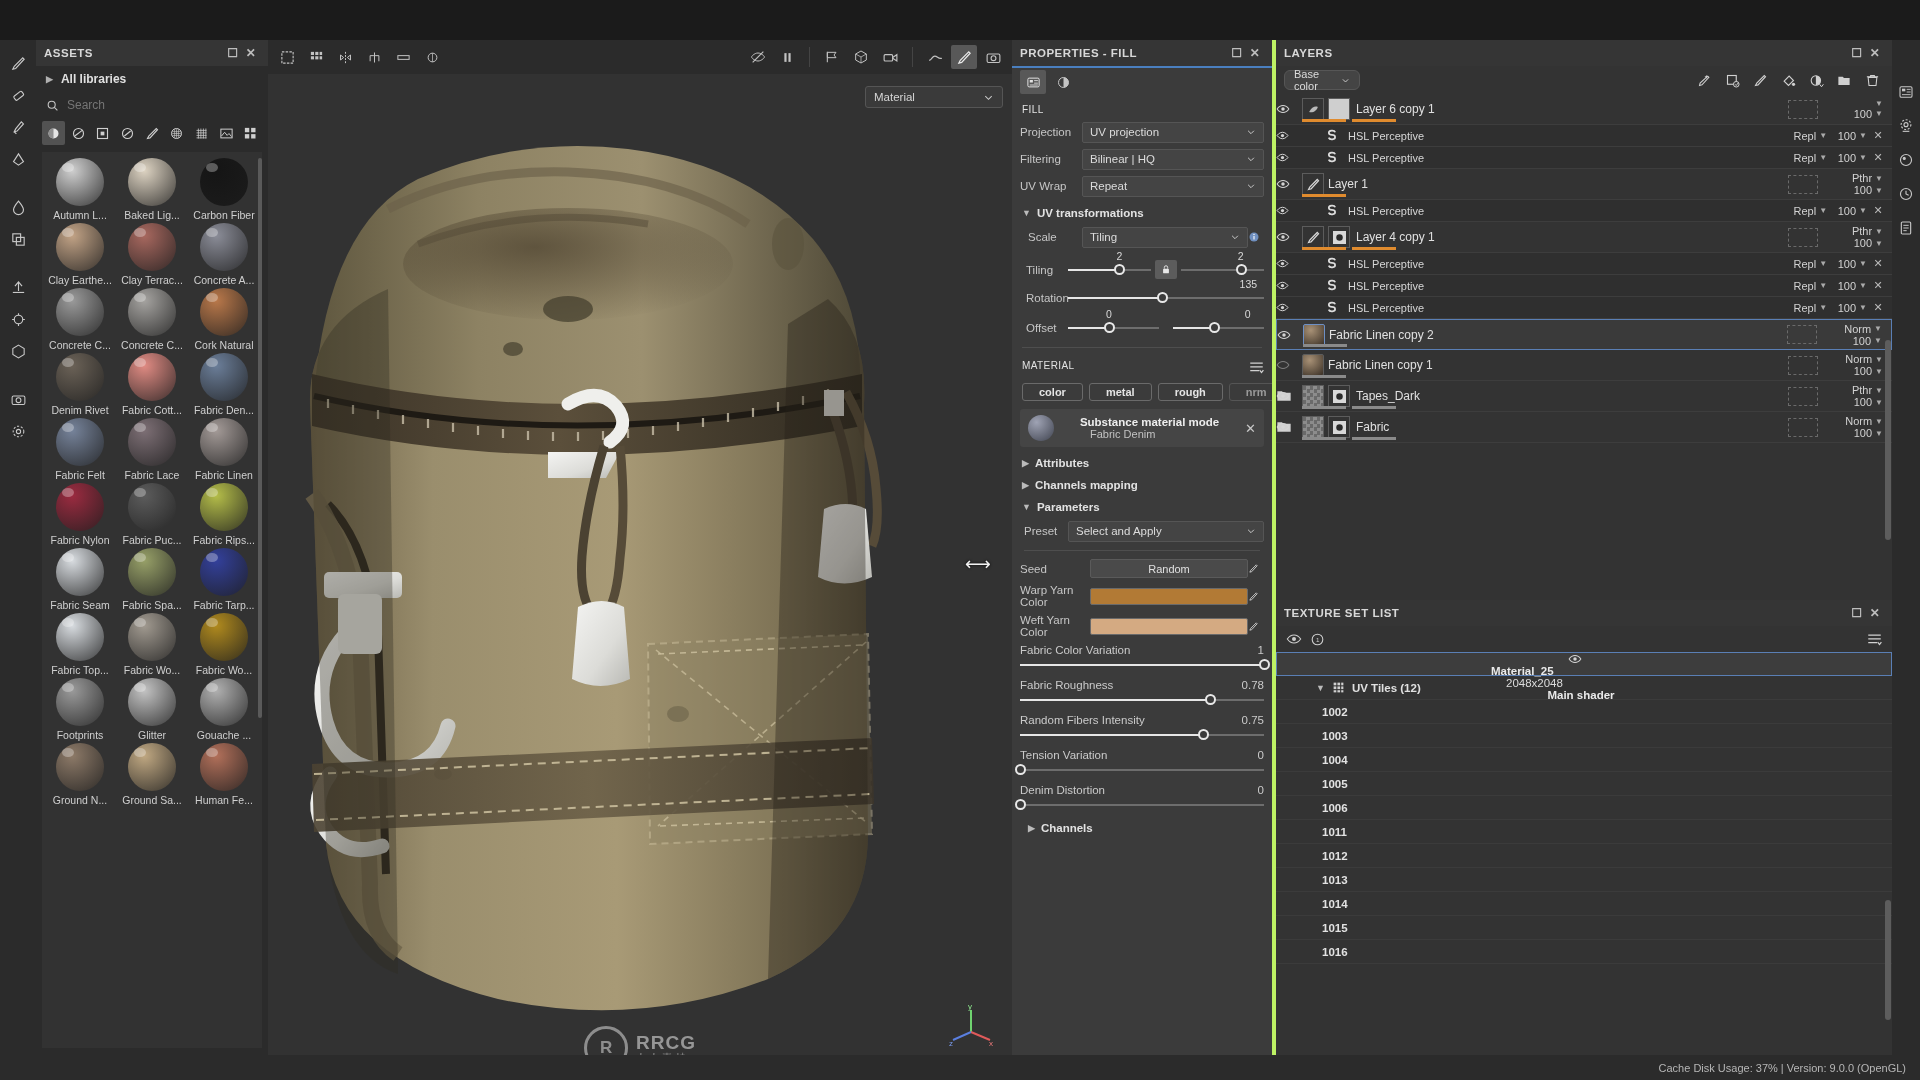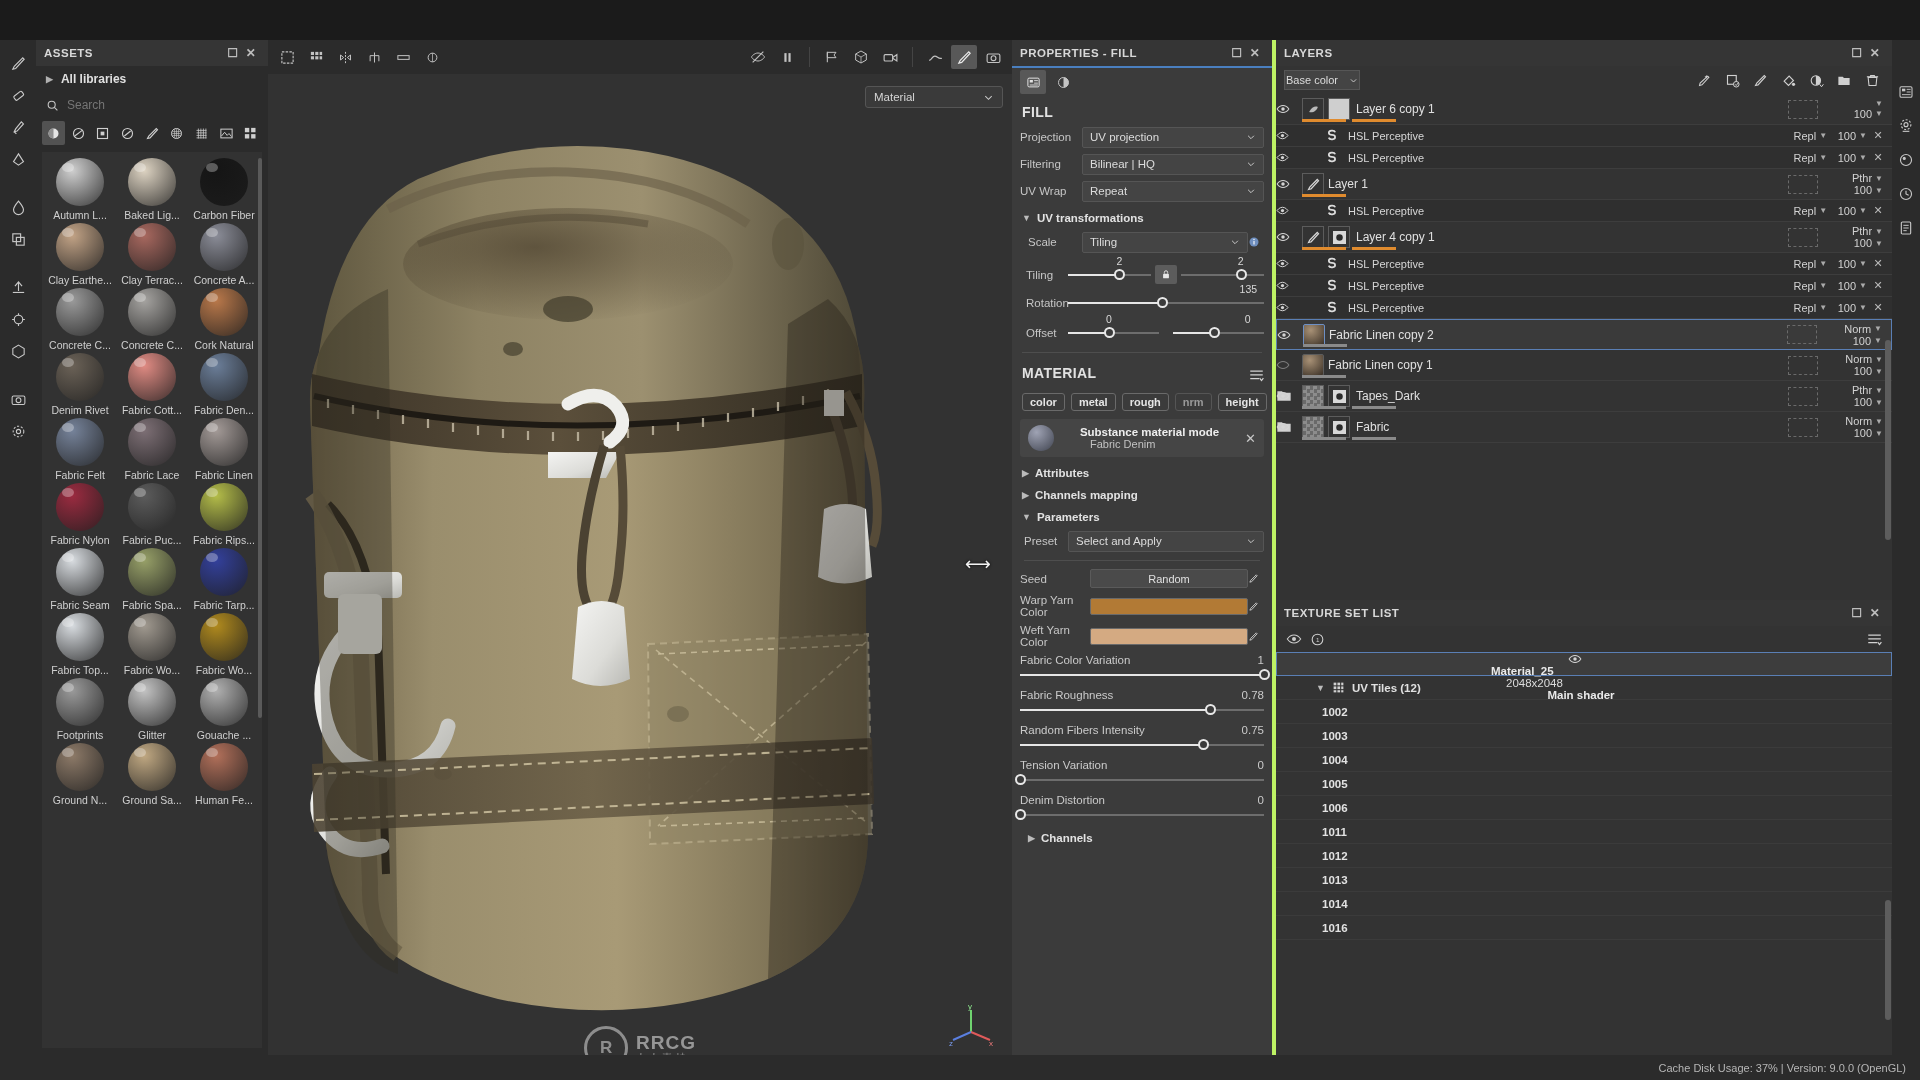--- a/index.html
+++ b/index.html
@@ -76,57 +76,57 @@
   #wm .wmtx .a { font-size:19px; font-weight:bold; color:#e8e8e8; letter-spacing:1px;}
   #wm .wmtx .b { font-size:10px; color:#dcdcdc; letter-spacing:3px;}
   #dragcur { position:absolute; left:697px; top:513px; font-size:18px; color:#f2f2f2; text-shadow:0 0 3px #000; }
 
   
   #props { position:absolute; left:1012px; top:40px; width:260px; height:1040px; background:#3b3b3b; display:flex; flex-direction:column; }
   #props .ptabs { height:30px; display:flex; align-items:center; gap:4px; padding:0 8px; background:#3b3b3b; border-top:2px solid #4a7fbf; }
   .ptab { width:26px;height:24px;display:flex;align-items:center;justify-content:center;border-radius:2px;cursor:pointer;}
   .ptab.on { background:#585858; }
   #props .pbody { flex:1; overflow:hidden; padding:0 8px; }
-  .sechead { font-size:14px; font-weight:bold; color:#e2e2e2; letter-spacing:.4px; margin:8px 0 6px 2px; }
+  .sechead { font-size:10px; font-weight:normal; color:#e2e2e2; letter-spacing:.4px; margin:8px 0 6px 2px; }
   .prow { display:flex; align-items:center; height:22px; margin-bottom:5px; }
   .plab { width:62px; font-size:11.5px; color:#c6c6c6; flex-shrink:0; }
   .pcombo { flex:1; height:21px; background:#444; border:1px solid #555; border-radius:2px; display:flex; align-items:center; padding:0 7px; font-size:11.5px; color:#dcdcdc; cursor:pointer; }
   .pcombo .sp { flex:1; }
   .grp { display:flex; align-items:center; gap:6px; font-size:11.5px; font-weight:bold; color:#e2e2e2; margin:10px 0 7px 2px; cursor:pointer; }
   .grp .gc { font-size:9px; color:#bbb; }
   .sldrow { display:flex; align-items:center; margin-bottom:4px; }
   .sldlab { width:48px; font-size:11.5px; color:#c6c6c6; flex-shrink:0; padding-left:6px;}
   .sld { position:relative; flex:1; height:18px; }
   .sld .track { position:absolute; left:0; right:0; top:8px; height:2px; background:#6d6d6d; }
   .sld .fill { position:absolute; left:0; top:8px; height:2px; background:#e6e6e6; }
   .sld .knob { position:absolute; top:3px; width:11px; height:11px; border-radius:50%; border:2px solid #e8e8e8; background:#3b3b3b; margin-left:-5px; cursor:pointer; }
   .sldval { position:absolute; top:-11px; font-size:10.5px; color:#d8d8d8; transform:translateX(-50%); }
   .lockbtn { width:22px;height:19px;background:#5c5c5c;border-radius:2px;display:flex;align-items:center;justify-content:center;cursor:pointer;margin:0 4px;}
   .chips { display:flex; gap:6px; margin:6px 0 8px 2px; }
-  .chip { padding:2px 7px; border:1px solid #6a6a6a; border-radius:3px; font-size:11px; font-weight:bold; color:#e4e4e4; cursor:pointer; }
+  .chip { padding:2px 16px; border:1px solid #6a6a6a; border-radius:3px; font-size:11px; font-weight:bold; color:#e4e4e4; cursor:pointer; }
   .chip.off { color:#9a9a9a; border-color:#555; }
   .matcard { display:flex; align-items:center; gap:9px; background:#454545; border-radius:3px; padding:6px 8px; margin-bottom:4px; }
   .matcard .ball { width:26px;height:26px;border-radius:50%;background:radial-gradient(circle at 33% 28%, #8c90a2, #414css 0);}
   .matcard .tx1 { font-size:11.5px; font-weight:bold; color:#eee; }
   .matcard .tx2 { font-size:11px; color:#c2c2c2;padding-left:27px; }
   .hrline { height:1px; background:#4e4e4e; margin:10px 2px; }
   .prow2 { display:flex; align-items:center; margin-bottom:6px; }
   .p2lab { width:70px; font-size:11.5px; color:#c6c6c6; }
   .btnwide { flex:1; height:19px; background:#4a4a4a; border:1px solid #5a5a5a; border-radius:2px; display:flex; align-items:center; justify-content:center; font-size:11px; color:#e0e0e0; cursor:pointer;}
   .swatch { flex:1; height:17px; border:1px solid #6a6a6a; border-radius:2px; cursor:pointer; }
   .eyed { width:16px; text-align:center; font-size:11px; color:#cfcfcf; cursor:pointer; }
   .prmrow { margin-bottom:7px; }
   .prmtop { display:flex; font-size:11.5px; color:#cacaca; margin-bottom:2px; }
   .prmtop .sp { flex:1; }
   .menuicon { margin-left:auto; cursor:pointer; }
 
   
   #layers { position:absolute; left:1276px; top:40px; width:616px; height:560px; background:#333; display:flex; flex-direction:column; }
   #layers .ltool { height:28px; display:flex; align-items:center; gap:4px; padding:0 8px; background:#333; }
-  #layers .lcombo { width:76px; height:20px; background:#444; border:1px solid #565656; border-radius:0; display:flex; align-items:center; padding:0 1px; font-size:11px; color:#dcdcdc; cursor:pointer;}
+  #layers .lcombo { width:76px; height:20px; background:#444; border:1px solid #565656; border-radius:6px; display:flex; align-items:center; padding:0 9px; font-size:11px; color:#dcdcdc; cursor:pointer;}
   #layers .lcombo .sp{flex:1;}
   #layers .lsp { flex:1; }
   .ltb { width:24px;height:22px;display:flex;align-items:center;justify-content:center;border-radius:2px;cursor:pointer;}
   #layerlist { flex:1; overflow:hidden; position:relative; }
   .lrow { display:flex; align-items:center; height:31px; border-bottom:1px solid #3d3d3d; position:relative; padding-right:6px; }
   .lrow.sel { border:1px solid #5a7fb5; background:#3a3a3a; }
   .lrow.eff { height:22px; background:#2f2f2f; }
   .leye { width:26px; text-align:center; font-size:12px; color:#d0d0d0; cursor:pointer; }
   .leye.off { color:#6f6f6f; }
   .lthumb { width:22px;height:22px;border:1px solid #5c5c5c;display:flex;align-items:center;justify-content:center;margin-right:4px;flex-shrink:0;}
@@ -1447,20 +1447,24 @@
         </div>
         <div class="uvrow">
           <span>1013</span>
           <span class="res"></span>
         </div>
         <div class="uvrow">
           <span>1014</span>
           <span class="res"></span>
         </div>
         <div class="uvrow">
+          <span>1015</span>
+          <span class="res"></span>
+        </div>
+        <div class="uvrow">
           <span>1016</span>
           <span class="res"></span>
         </div>
       </div>
   <div id="tsscroll" style="top:300px;height:120px;"></div>
 </div>
 
 <div id="rightrail">
   <div class="rtool">
     <svg width="16" height="16" viewBox="0 0 24 24">

